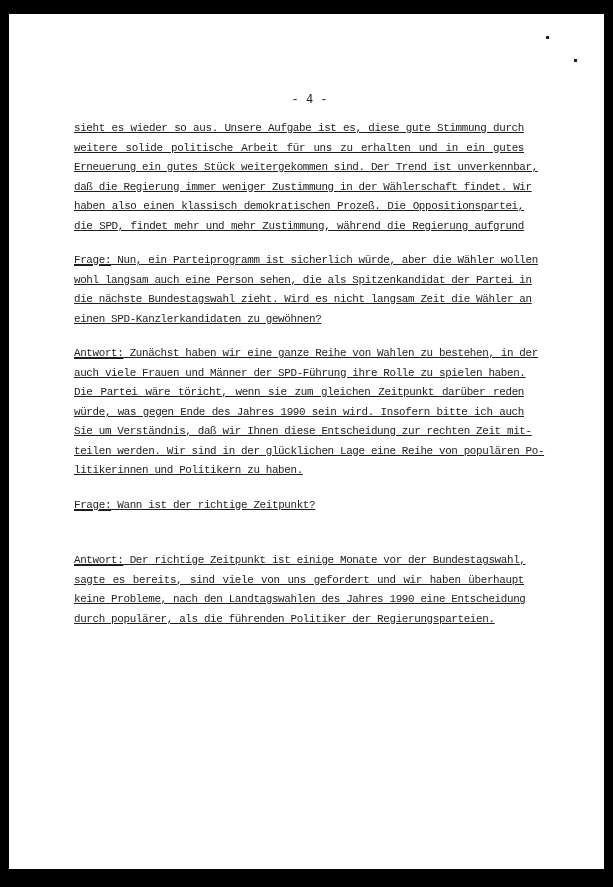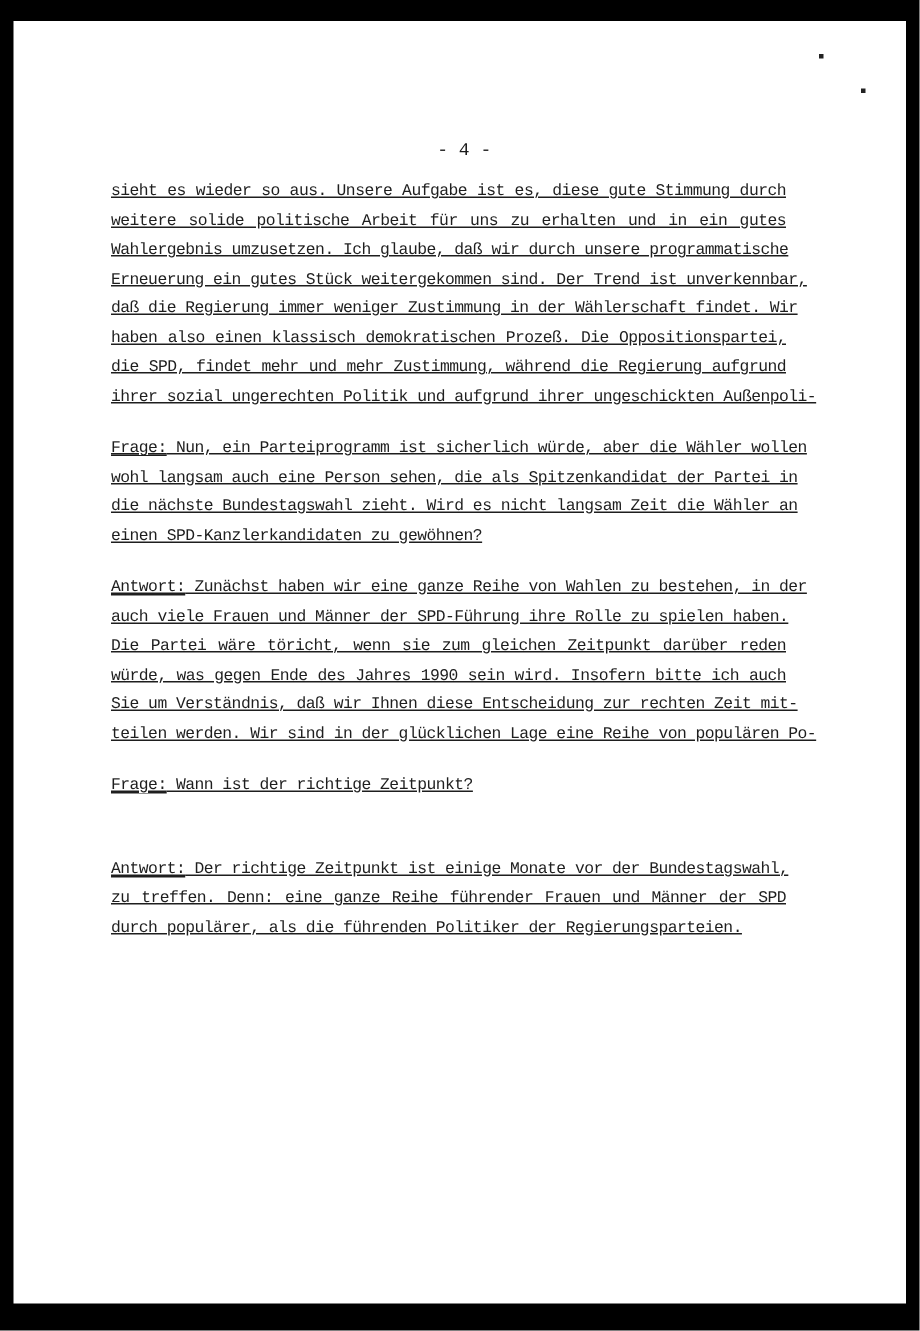--- a/index.html
+++ b/index.html
@@ -68,48 +68,48 @@
   <span class="speck" style="left:537px; top:22px;"></span>
   <span class="speck" style="left:565px; top:45px;"></span>
 
   <div class="page-number">- 4 -</div>
 
   <div class="body-text">
 
     <p class="para">
       <span class="line">sieht es wieder so aus. Unsere Aufgabe ist es, diese gute Stimmung durch</span>
       <span class="line">weitere solide politische Arbeit für uns zu erhalten und in ein gutes</span>
-      <span class="line">Wahlergebnis umzusetzen. Ich glaube, daß wir durch unsere programmatische</span>
       <span class="line">Erneuerung ein gutes Stück weitergekommen sind. Der Trend ist unverkennbar,</span>
       <span class="line">daß die Regierung immer weniger Zustimmung in der Wählerschaft findet. Wir</span>
       <span class="line">haben also einen klassisch demokratischen Prozeß. Die Oppositionspartei,</span>
       <span class="line">die SPD, findet mehr und mehr Zustimmung, während die Regierung aufgrund</span>
-      <span class="line">ihrer sozial ungerechten Politik und aufgrund ihrer ungeschickten Außenpoli-</span>
     </p>
 
     <p class="para">
       <span class="line" style="white-space: pre;"><span class="label">Frage:</span><span> Nun, ein Parteiprogramm ist sicherlich würde, aber die Wähler wollen</span></span>
       <span class="line">wohl langsam auch eine Person sehen, die als Spitzenkandidat der Partei in</span>
       <span class="line">die nächste Bundestagswahl zieht. Wird es nicht langsam Zeit die Wähler an</span>
       <span class="line last">einen SPD-Kanzlerkandidaten zu gewöhnen?</span>
     </p>
 
     <p class="para">
       <span class="line" style="white-space: pre; margin-top: 12px;"><span class="label">Antwort:</span><span> Zunächst haben wir eine ganze Reihe von Wahlen zu bestehen, in der</span></span>
       <span class="line">auch viele Frauen und Männer der SPD-Führung ihre Rolle zu spielen haben.</span>
       <span class="line">Die Partei wäre töricht, wenn sie zum gleichen Zeitpunkt darüber reden</span>
       <span class="line">würde, was gegen Ende des Jahres 1990 sein wird. Insofern bitte ich auch</span>
       <span class="line">Sie um Verständnis, daß wir Ihnen diese Entscheidung zur rechten Zeit mit-</span>
       <span class="line">teilen werden. Wir sind in der glücklichen Lage eine Reihe von populären Po-</span>
+      <span class="line last">litikerinnen und Politikern zu haben.</span>
     </p>
 
     <p class="para">
       <span class="line last" style="white-space: pre;"><span class="label">Frage:</span><span> Wann ist der richtige Zeitpunkt?</span></span>
     </p>
 
     <p class="para">
       <span class="line" style="white-space: pre; margin-top: 36px;"><span class="label">Antwort:</span><span> Der richtige Zeitpunkt ist einige Monate vor der Bundestagswahl,</span></span>
-      <span class="line">zu treffen. Denn: eine ganze Reihe führender Frauen und Männer der SPD</span>
+      <span class="line">sagte es bereits, sind viele von uns gefordert und wir haben überhaupt</span>
+      <span class="line">keine Probleme, nach den Landtagswahlen des Jahres 1990 eine Entscheidung</span>
       <span class="line last">durch populärer, als die führenden Politiker der Regierungsparteien.</span>
     </p>
 
   </div>
 </div>
 
 </body></html>

